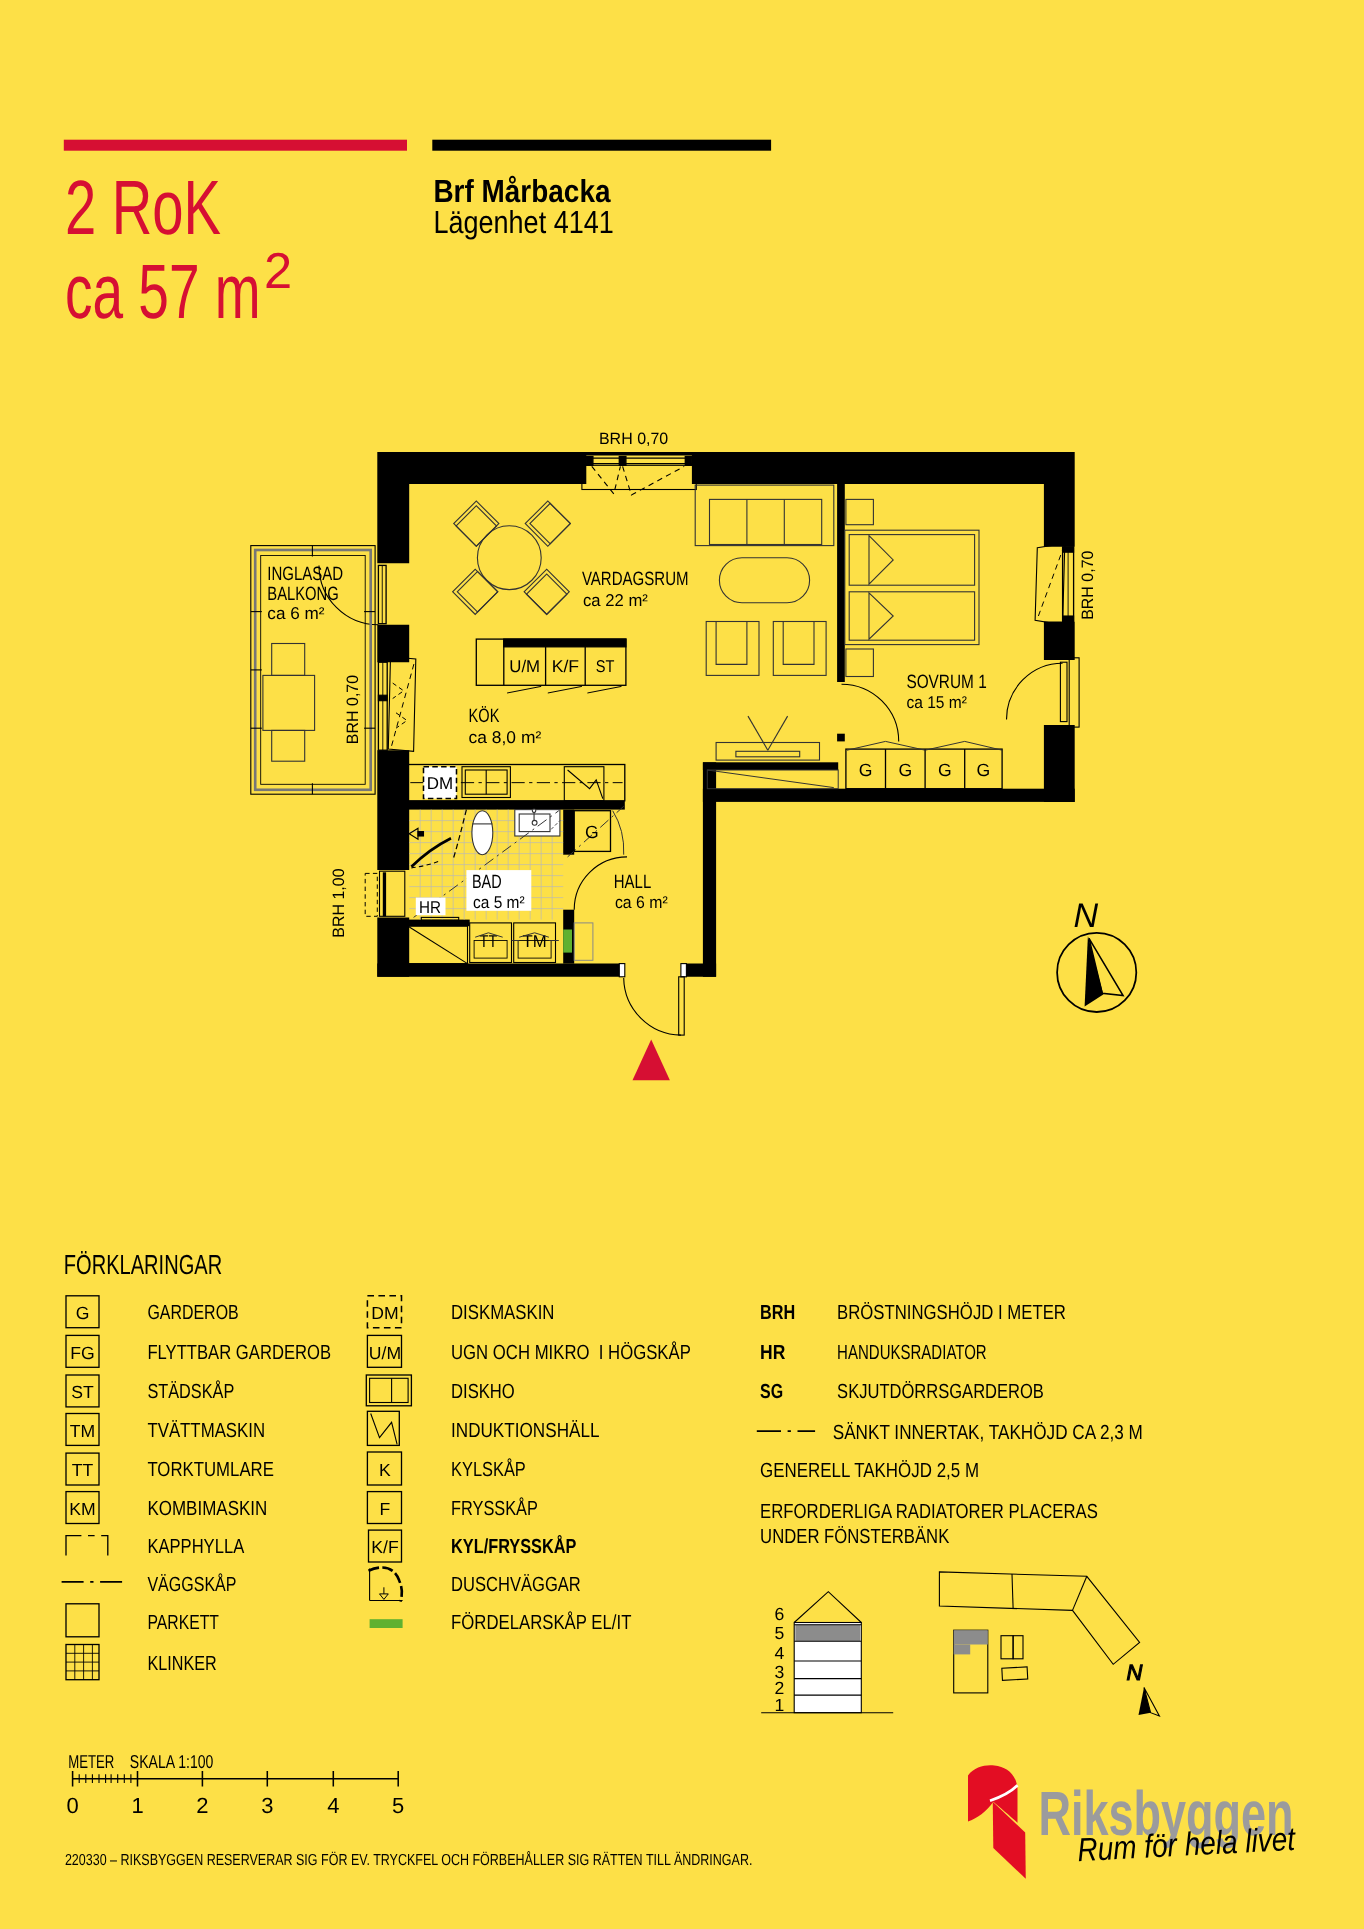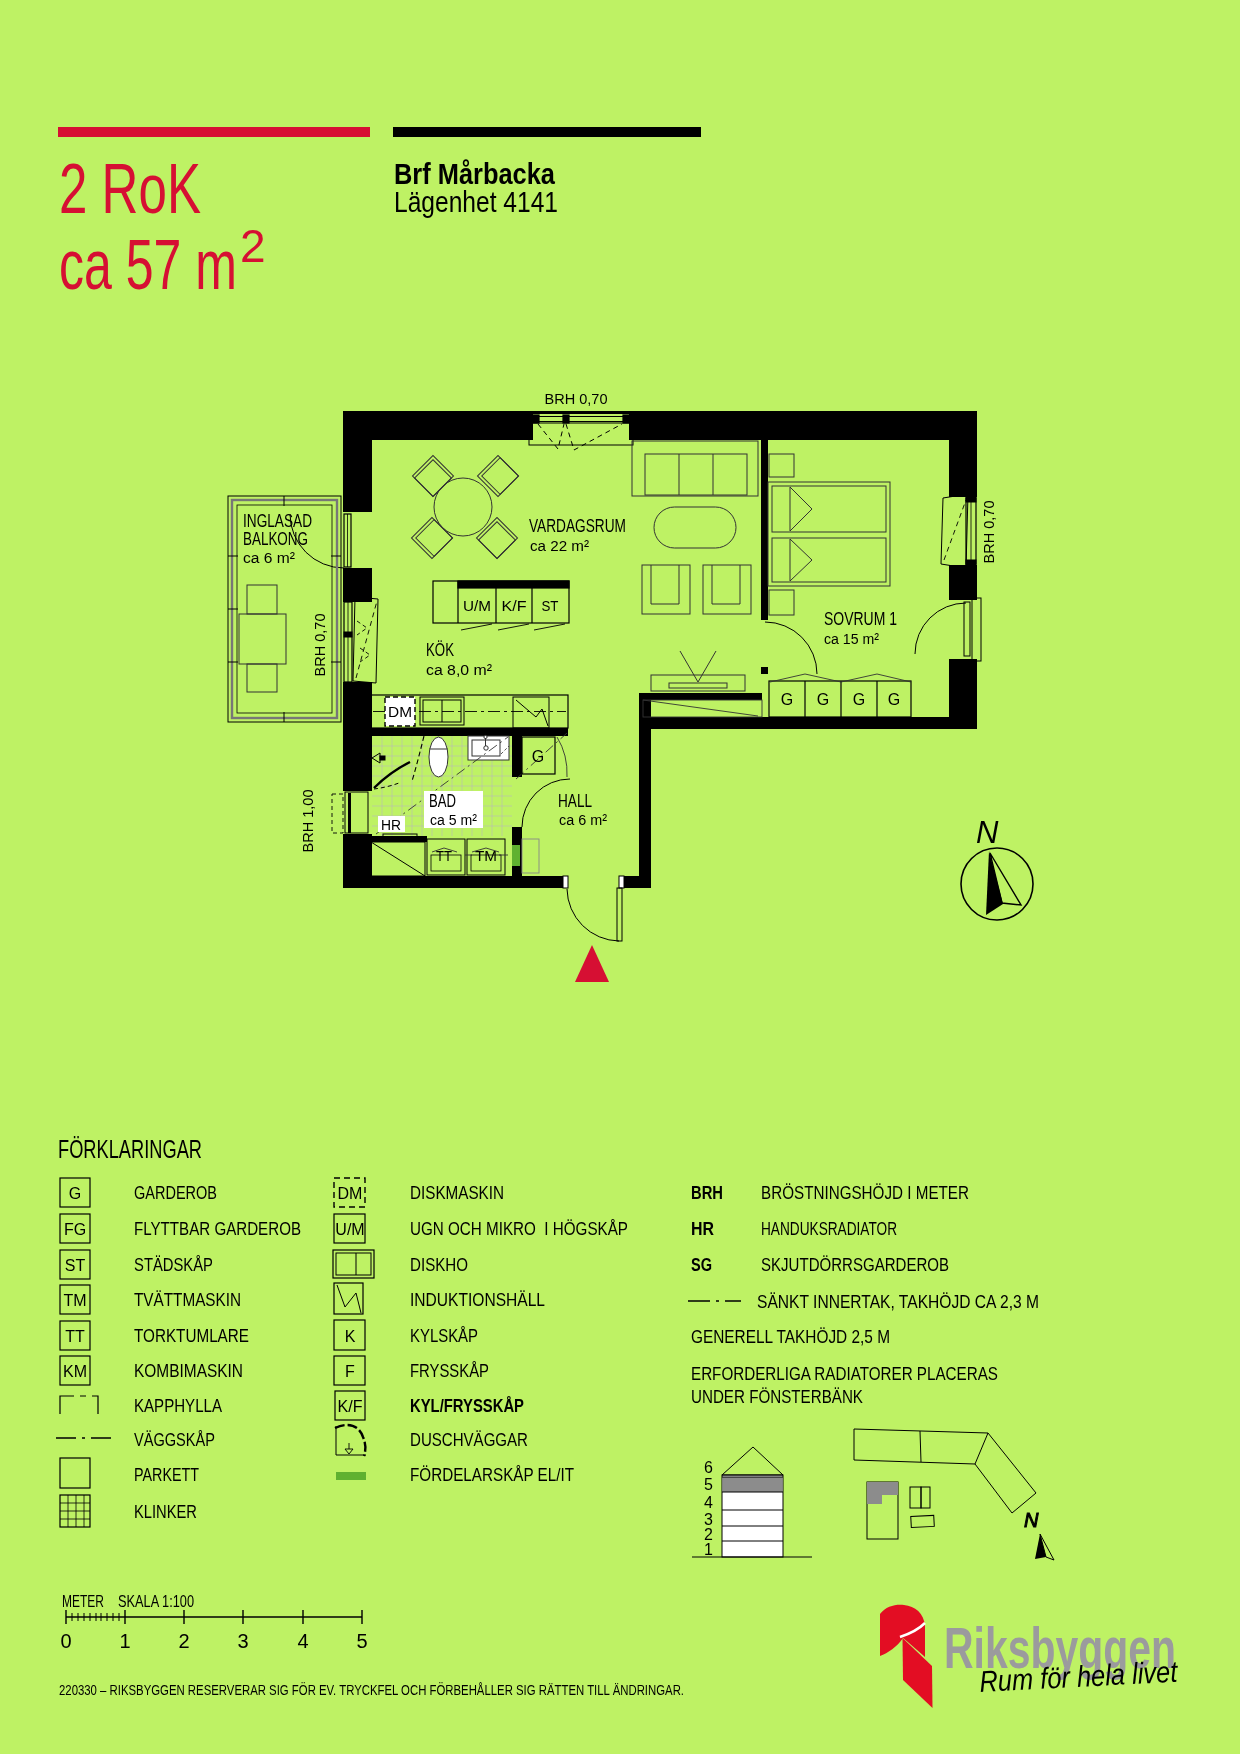--- a/index.html
+++ b/index.html
@@ -1,16 +1,16 @@
 <!DOCTYPE html>
 <html><head>
 <meta charset="utf-8">
 <style>
 html,body{margin:0;padding:0;background:#fff;}
-#page{position:relative;width:1240px;height:1754px;background:#bef264;font-family:"Liberation Sans",sans-serif;overflow:hidden;}
+#page{position:relative;width:1240px;height:1754px;background:#fde047;font-family:"Liberation Sans",sans-serif;overflow:hidden;}
 svg{position:absolute;left:0;top:0;}
 svg text{font-family:"Liberation Sans",sans-serif;fill:#000;}
 </style>
 </head>
 <body>
 <div id="page">
 <svg width="1240" height="1754" viewBox="0 0 1240 1754">
 
 <rect x="58" y="127" width="312" height="10" fill="#d60f33"></rect>
 

